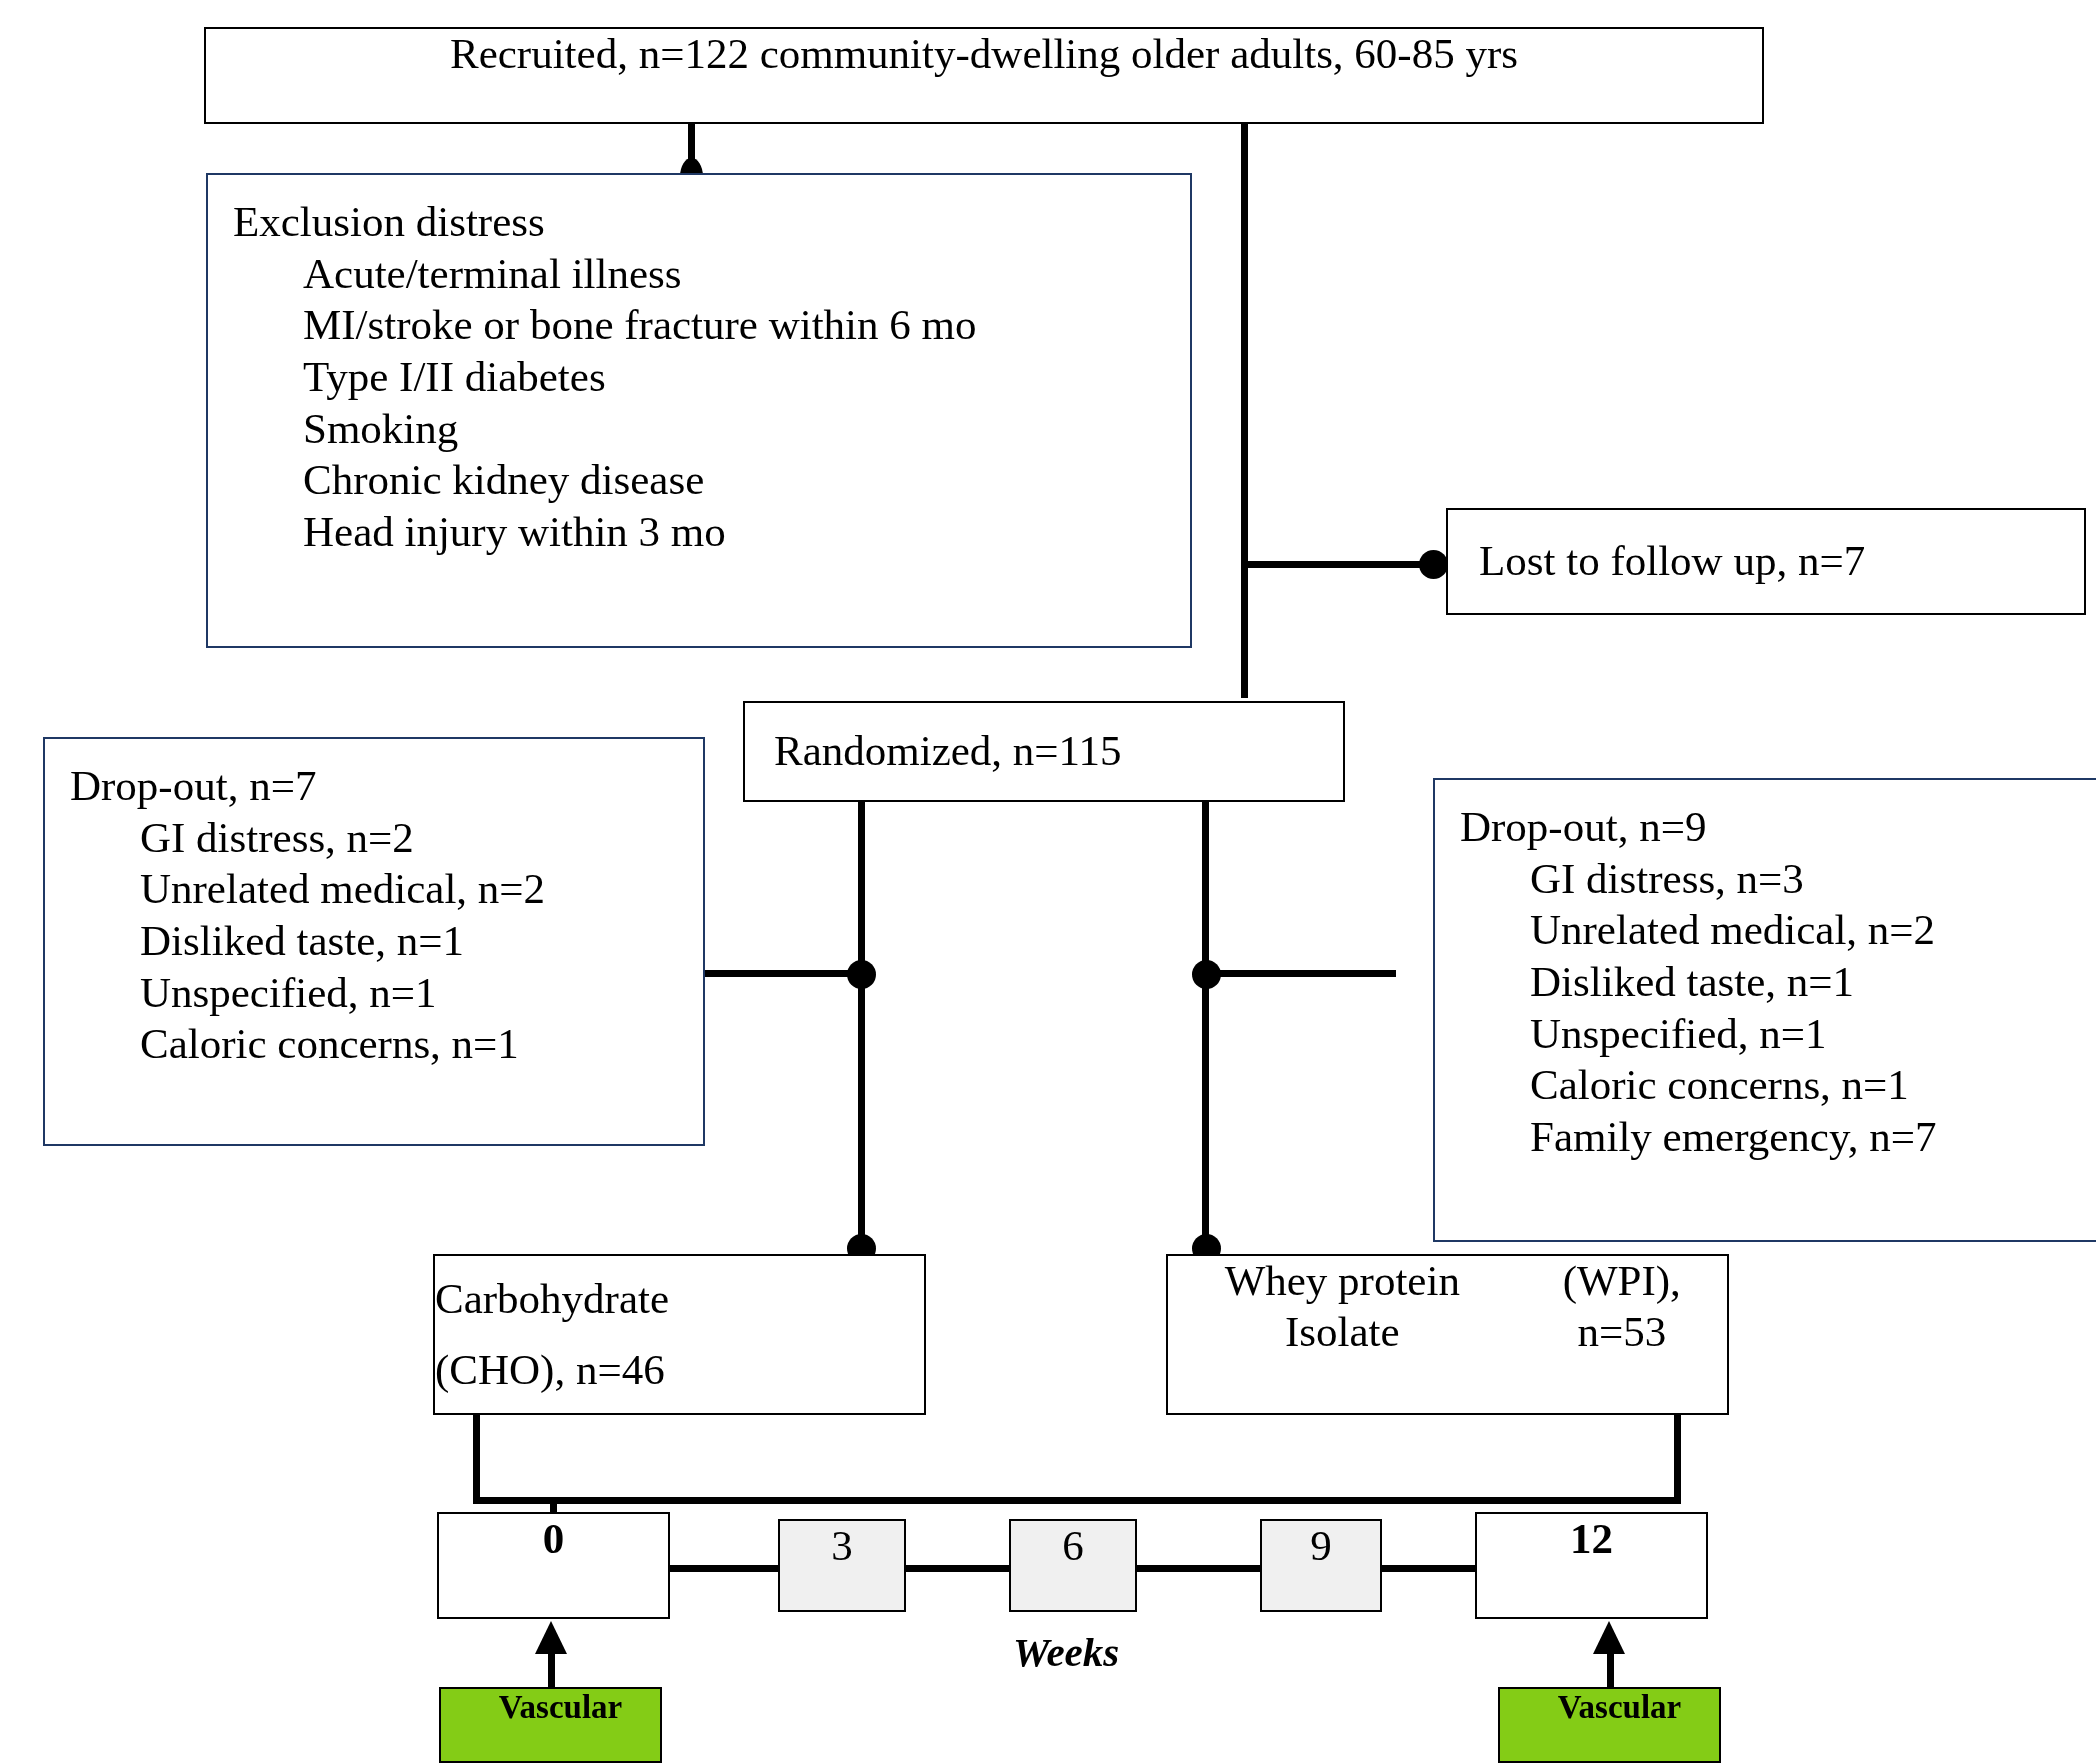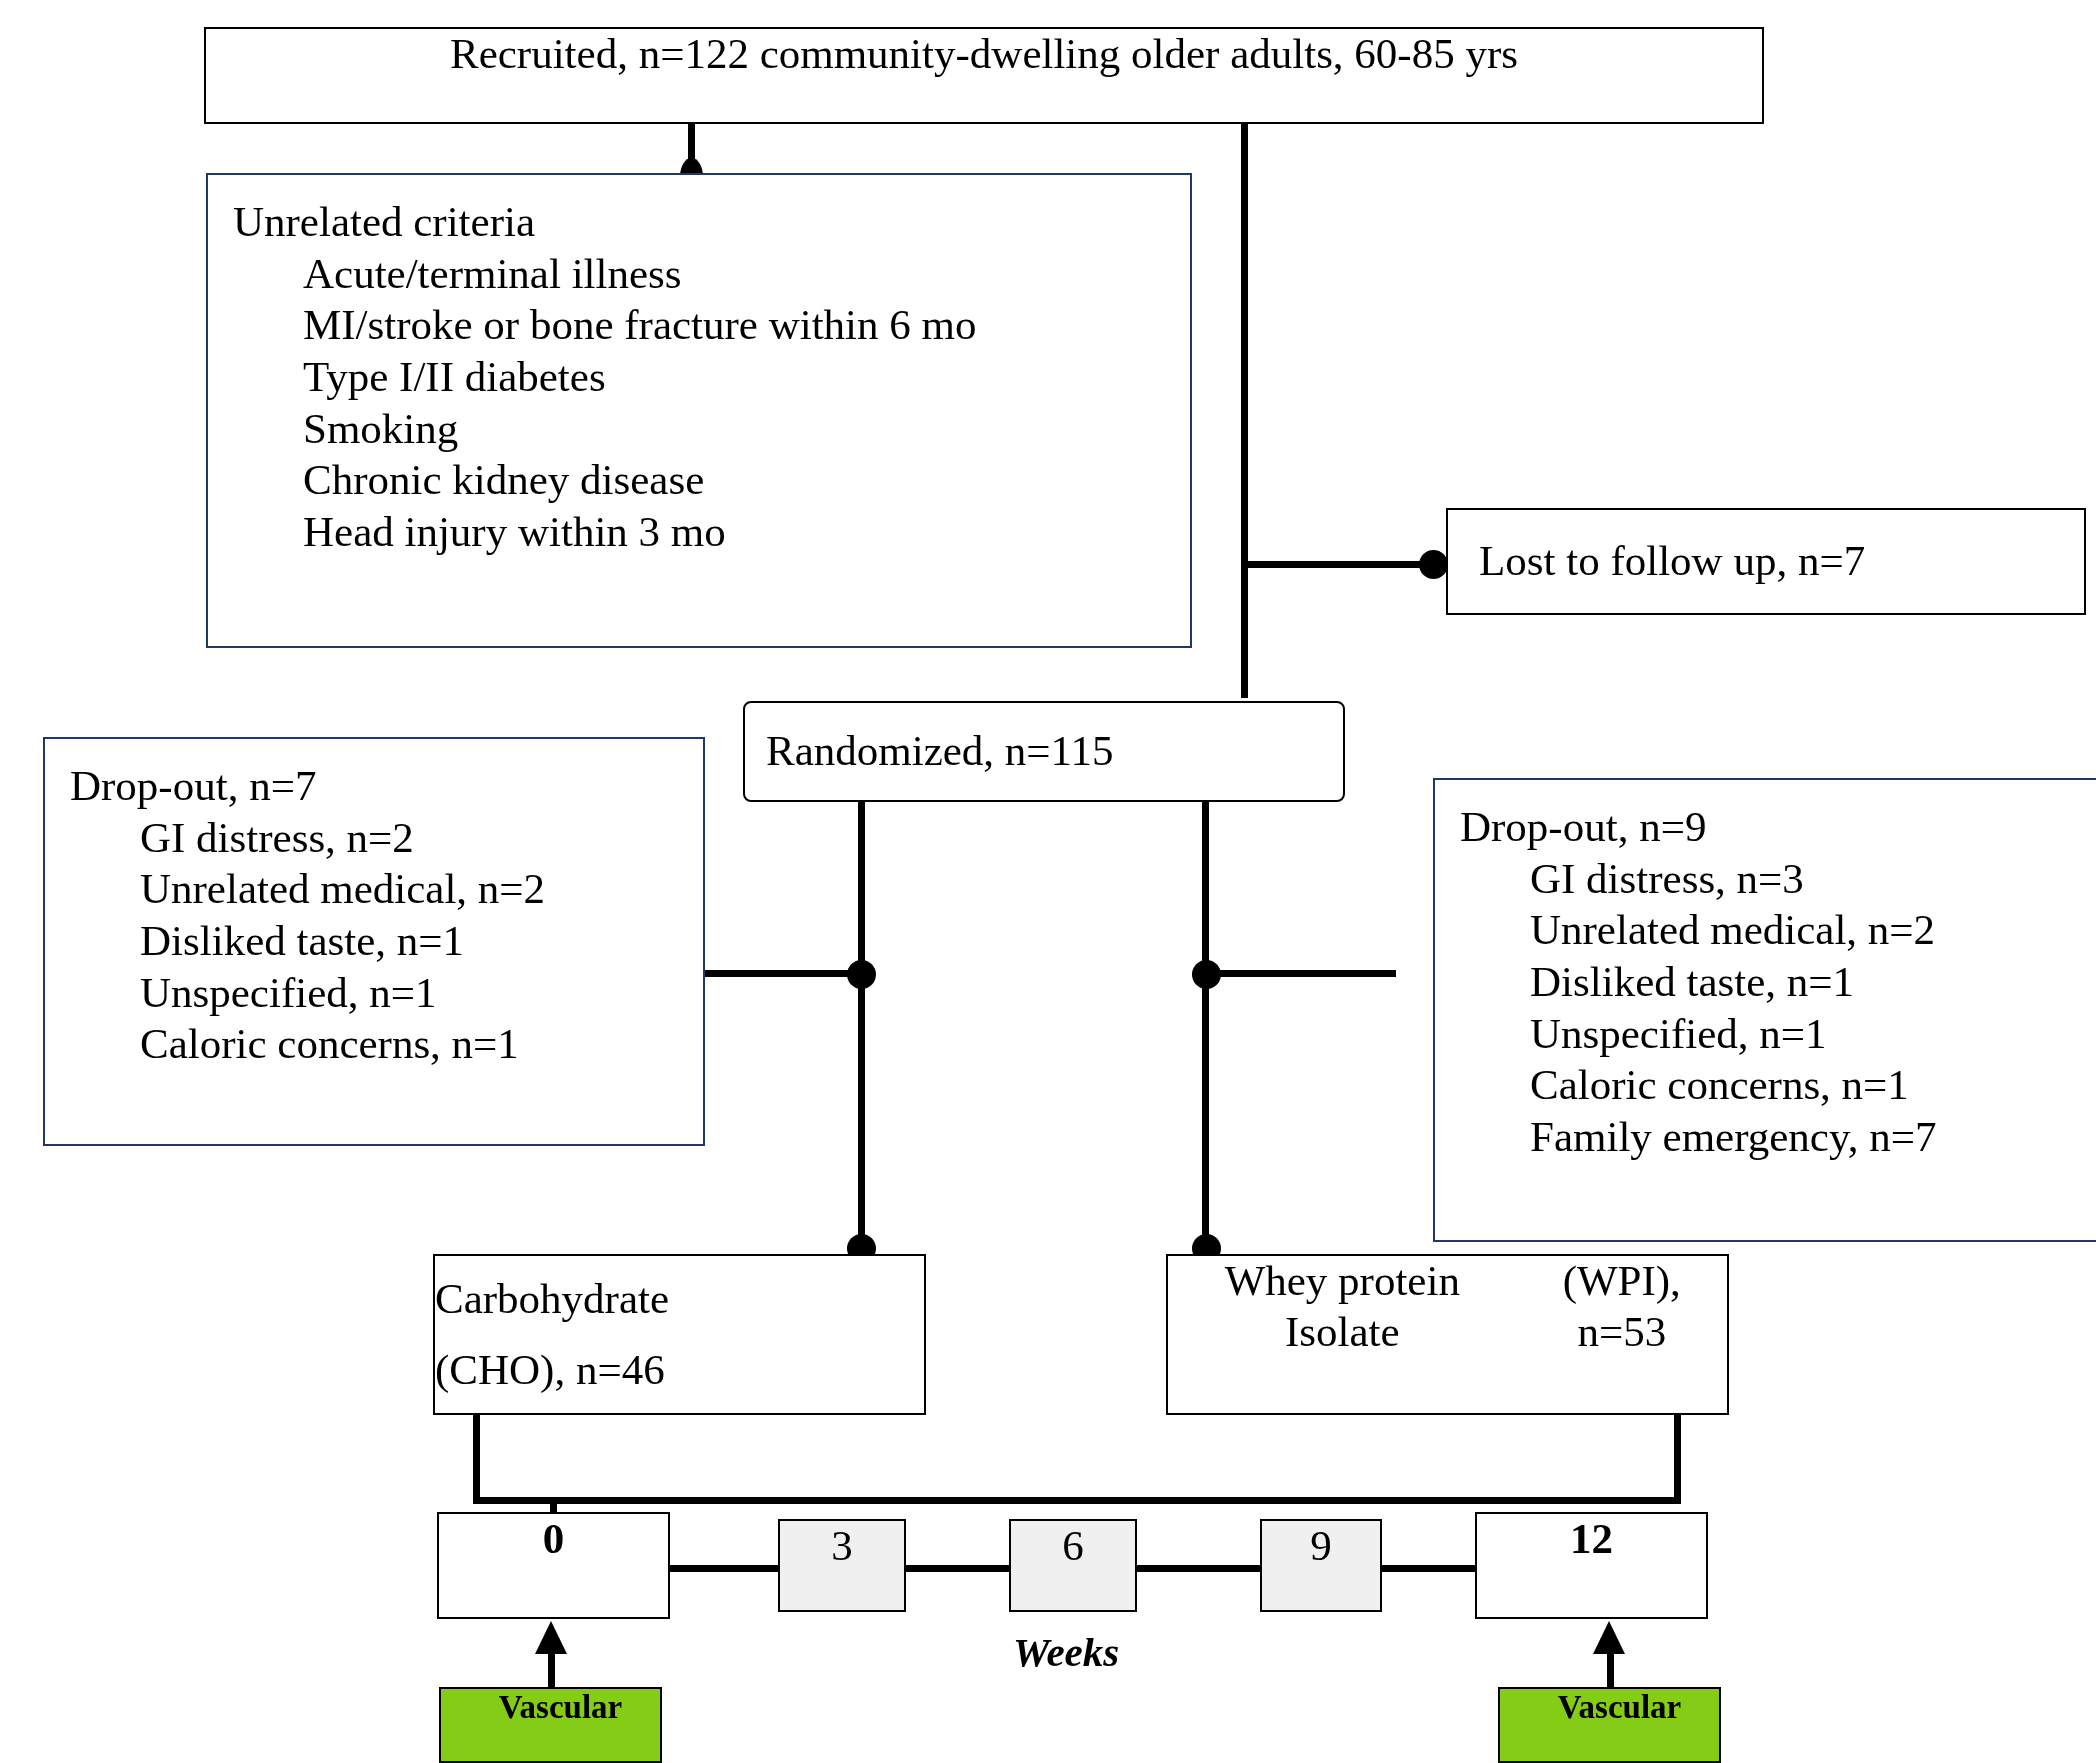--- a/index.html
+++ b/index.html
@@ -138,35 +138,35 @@
   <div class="vline" style="left:688px; top:124px; height:56px;"></div>
   <div class="dot-oval" style="left:680px; top:158px;"></div>
 
   <div class="vline" style="left:1241px; top:124px; height:574px;"></div>
 
   <div class="hline" style="left:1241px; top:561px; width:202px;"></div>
   <div class="dot" style="left:1419px; top:550px;"></div>
 
   <div class="box-blue" style="left:206px; top:173px; width:986px; height:475px;">
     <div class="listbox-inner">
-      <div class="list-head">Unrelated criteria</div>
+      <div class="list-head">Exclusion distress</div>
       <div class="list-item">Acute/terminal illness</div>
       <div class="list-item">MI/stroke or bone fracture within 6 mo</div>
       <div class="list-item">Type I/II diabetes</div>
       <div class="list-item">Smoking</div>
       <div class="list-item">Chronic kidney disease</div>
       <div class="list-item">Head injury within 3 mo</div>
     </div>
   </div>
 
   <div class="box vcenter-left t-44" style="left:1446px; top:508px; width:640px; height:107px; padding-left:31px;">
     <span>Lost to follow up, n=7</span>
   </div>
 
-  <div class="box vcenter-left t-44" style="left:743px; top:701px; width:602px; height:101px; padding-left:21px;border-radius:8px;">
+  <div class="box vcenter-left t-44" style="left:743px; top:701px; width:602px; height:101px; padding-left:29px;">
     <span>Randomized, n=115</span>
   </div>
 
   <div class="vline" style="left:858px; top:802px; height:463px;"></div>
 
   <div class="vline" style="left:1202px; top:802px; height:463px;"></div>
 
   <div class="hline" style="left:701px; top:970px; width:165px;"></div>
   <div class="dot" style="left:847px; top:960px;"></div>
 

